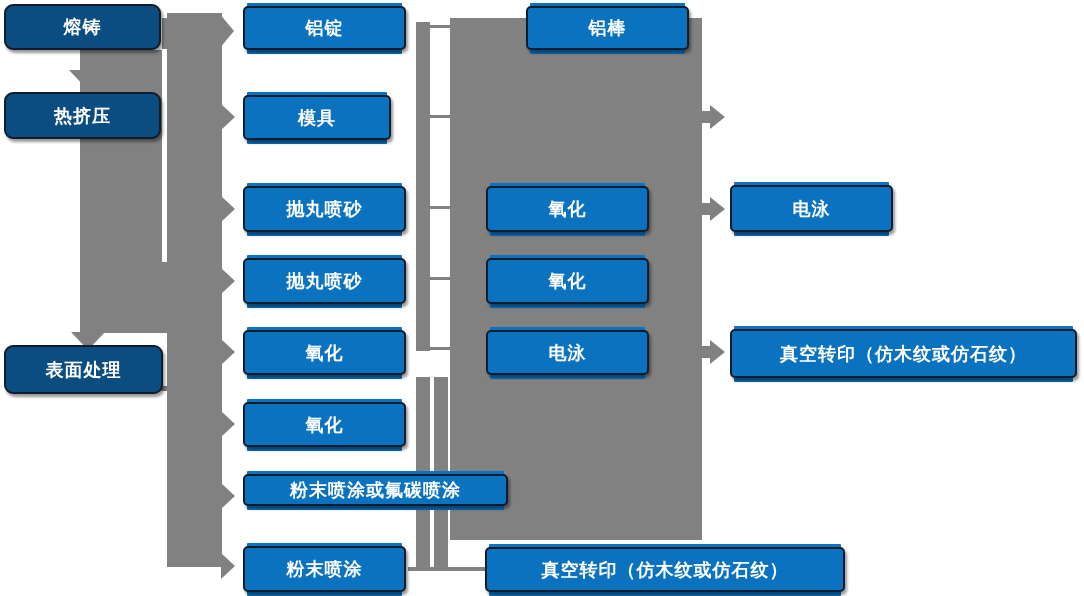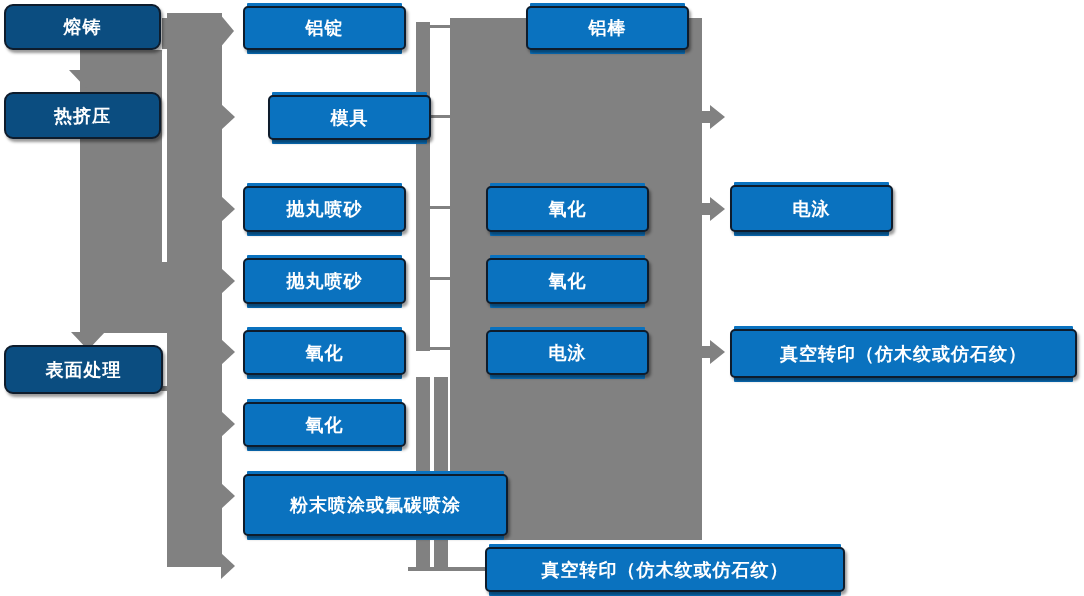--- a/index.html
+++ b/index.html
@@ -98,26 +98,27 @@
   <div class="cg" style="left:702px;top:203px;width:9px;height:12px;"></div>
   <div class="arr-r" style="left:710px;top:197px;border-top-width:12px;border-bottom-width:12px;border-left-width:15px;"></div>
   <div class="cg" style="left:702px;top:346px;width:9px;height:12px;"></div>
   <div class="arr-r" style="left:710px;top:340px;border-top-width:12px;border-bottom-width:12px;border-left-width:15px;"></div>
 
   <div class="box navy" style="left:4px;top:4px;width:157px;height:46px;">熔铸</div>
   <div class="box navy" style="left:4px;top:92px;width:157px;height:47px;">热挤压</div>
   <div class="box navy" style="left:4px;top:345px;width:159px;height:49px;">表面处理</div>
 
   <div class="box blue" style="left:243px;top:6px;width:163px;height:44px;">铝锭</div>
-  <div class="box blue" style="left:243px;top:95px;width:163px;height:45px;margin-left:25px;">模具</div>
+  <div class="box blue" style="left:243px;top:95px;width:148px;height:45px;">模具</div>
   <div class="box blue" style="left:243px;top:186px;width:163px;height:46px;">抛丸喷砂</div>
   <div class="box blue" style="left:243px;top:258px;width:163px;height:46px;">抛丸喷砂</div>
   <div class="box blue" style="left:243px;top:330px;width:163px;height:45px;">氧化</div>
   <div class="box blue" style="left:243px;top:402px;width:163px;height:45px;">氧化</div>
-  <div class="box blue" style="left:243px;top:474px;width:265px;height:62px;">粉末喷涂或氟碳喷涂</div>
+  <div class="box blue" style="left:243px;top:474px;width:265px;height:32px;">粉末喷涂或氟碳喷涂</div>
+  <div class="box blue" style="left:243px;top:546px;width:163px;height:46px;">粉末喷涂</div>
 
   <div class="box blue" style="left:486px;top:6px;width:163px;height:44px;margin-left:40px;">铝棒</div>
   <div class="box blue" style="left:486px;top:186px;width:163px;height:46px;">氧化</div>
   <div class="box blue" style="left:486px;top:258px;width:163px;height:46px;">氧化</div>
   <div class="box blue" style="left:486px;top:330px;width:163px;height:45px;">电泳</div>
   <div class="box blue" style="left:485px;top:547px;width:360px;height:45px;">真空转印（仿木纹或仿石纹）</div>
 
   <div class="box blue" style="left:730px;top:185px;width:163px;height:47px;">电泳</div>
   <div class="box blue" style="left:730px;top:329px;width:347px;height:49px;">真空转印（仿木纹或仿石纹）</div>
 

